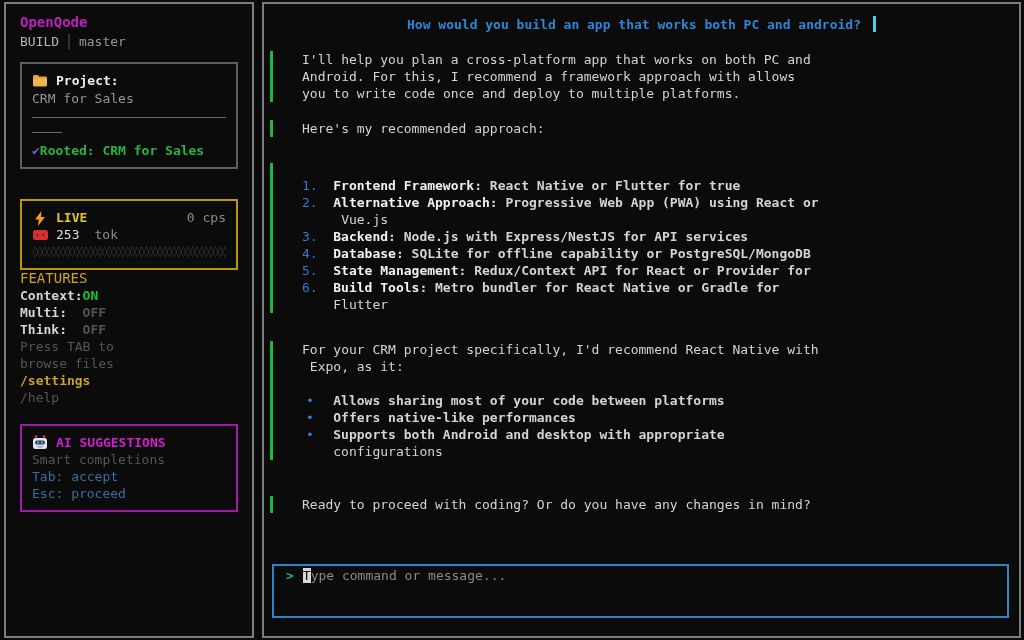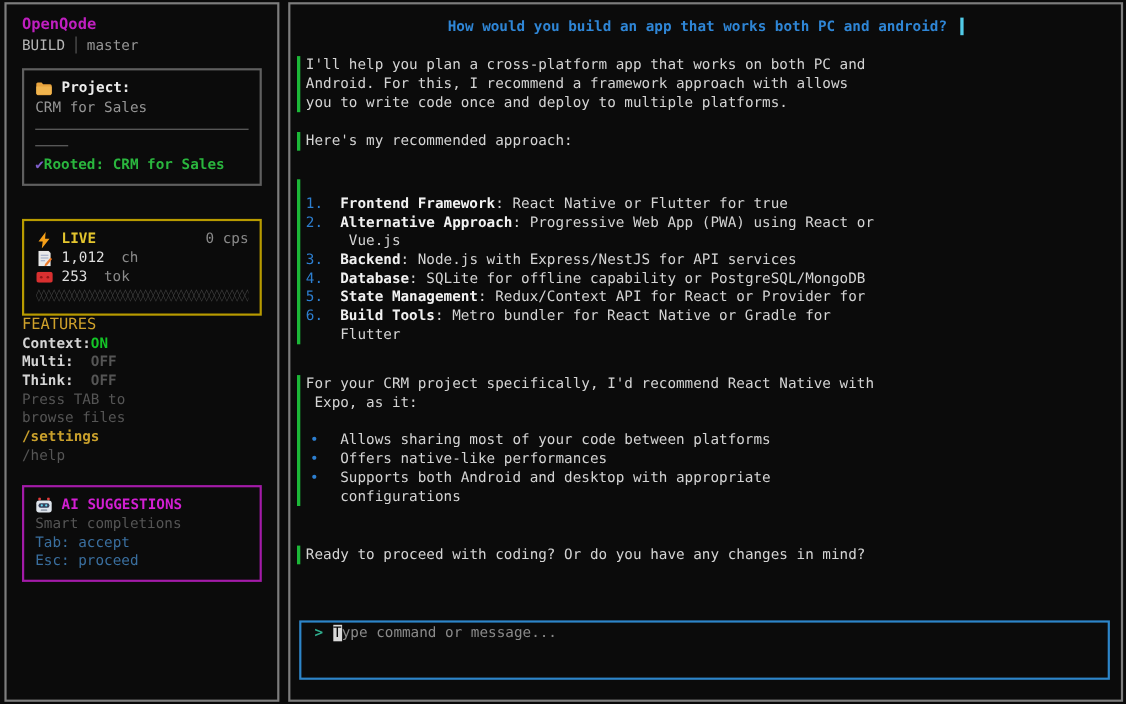--- a/index.html
+++ b/index.html
@@ -58,32 +58,32 @@
     justify-content:center; flex:none; }
   .ico svg { display:block; }
 
   
   .q-row { margin-top:12px; text-align:center; }
   .q-text { color:#2f86d6; font-weight:bold; }
   .q-cursor { display:inline-block; width:3px; height:16px; background:#52cbe8;
     margin-left:12px; vertical-align:text-bottom; }
 
   .block { margin-left:6px; margin-right:10px; border-left:3px solid #1cb838;
-    padding-left:5px; }
+    padding-left:29px; }
   .block .line { white-space:pre-wrap; min-height:17px; }
   .blk-p1 { margin-top:18px; }
   .blk-heres { margin-top:18px; }
   .blk-list { margin-top:26px; padding-top:14px; }
   .blk-crm { margin-top:28px; }
   .blk-ready { margin-top:36px; }
 
   .li { display:flex; }
   .li .num { color:#2d7fd0; width:4ch; flex:none; white-space:pre; }
   .li .term { color:#f2f2f2; font-weight:bold; white-space:pre; }
-  .li .rest { color:#d4d4d4; white-space:pre; }
+  .li .rest { color:#d4d4d4; white-space:pre;font-weight:bold; }
   .wrap-line { margin-left:4ch; white-space:pre-wrap; }
   .bullet { color:#2d7fd0; width:4ch; flex:none; padding-left:0.5ch; }
   .spacer-line { height:17px; }
 
   
   .input-box { position:absolute; left:8px; right:10px; bottom:18px; height:54px;
     border:2px solid #2d85c9; padding:1px 12px; cursor:text; }
   .prompt { color:#2fae8e; font-weight:bold; margin-right:9px; }
   .cursor-block { background:#d9d9d9; color:#0a0a0a; }
   .placeholder { color:#8a8a8a; }
@@ -118,31 +118,20 @@
       <span class="ico">
         <svg width="12" height="15" viewBox="0 0 12 15">
             <path d="M7.5 0 1 8.5h3.8L4 15l7-9H7z" fill="#f59f18"></path>
           </svg>
       </span>
       <span class="live-title">LIVE</span>
       <span class="live-cps">0 cps</span>
     </div>
     <div class="live-row">
       <span class="ico">
-        <svg width="13" height="14" viewBox="0 0 13 14">
-            <path d="M1 0h9l2 2v12H1z" fill="#e9e9e9"></path>
-            <path d="M3 4h7M3 6.5h7M3 9h4" stroke="#9aa7c4" stroke-width="1"></path>
-            <path d="M7 12 12 6l1.6 1.4-5 6L6.4 14z" fill="#f07c2a"></path>
-          </svg>
-      </span>
-      <span class="stat-val">1,012</span>
-      <span class="stat-unit">ch</span>
-    </div>
-    <div class="live-row">
-      <span class="ico">
         <svg width="15" height="10" viewBox="0 0 15 10">
             <rect x="0" y="0" width="15" height="10" rx="2.5" fill="#d93030"></rect>
             <circle cx="4.5" cy="5" r="1.2" fill="#8f1717"></circle>
             <circle cx="10.5" cy="5" r="1.2" fill="#8f1717"></circle>
           </svg>
       </span>
       <span class="stat-val">253</span>
       <span class="stat-unit">tok</span>
     </div>
     <div class="sparkline">◊◊◊◊◊◊◊◊◊◊◊◊◊◊◊◊◊◊◊◊◊◊◊◊◊◊◊◊◊◊◊◊◊◊◊◊◊◊◊◊◊◊◊◊◊◊…</div>

